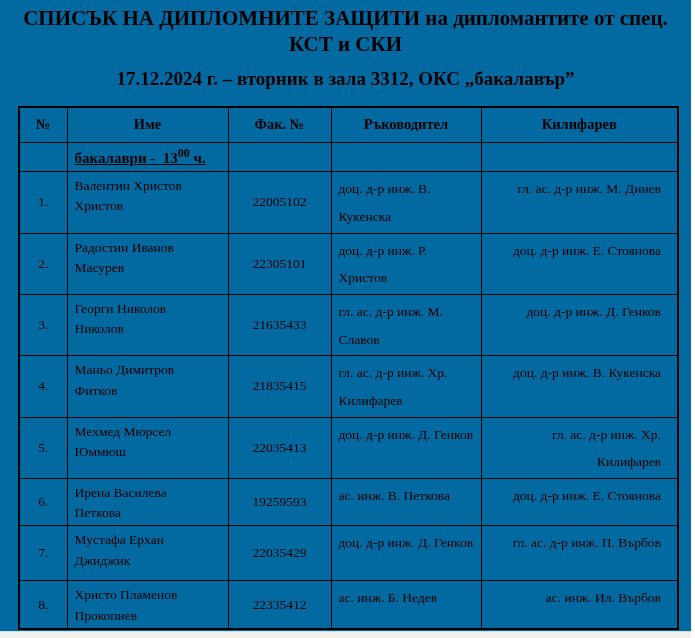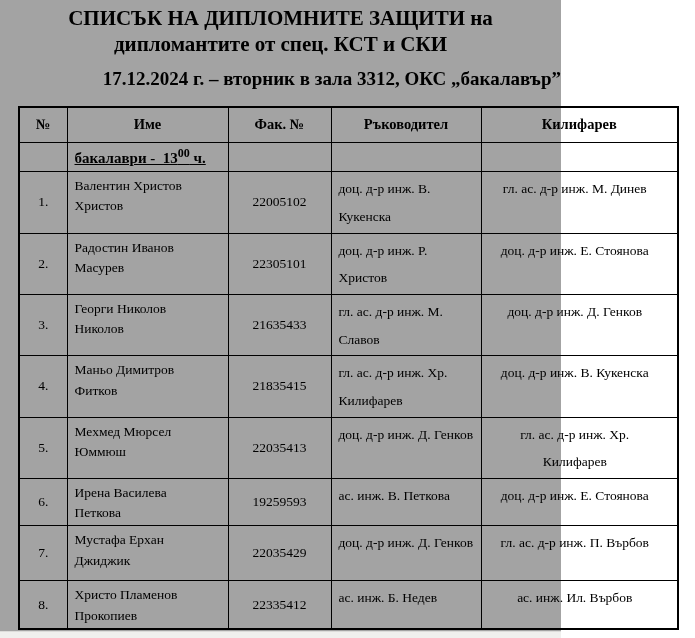--- a/index.html
+++ b/index.html
@@ -5,32 +5,32 @@
   * { margin: 0; padding: 0; box-sizing: border-box; }
   html, body {
     width: 695px; height: 638px;
     background: #ffffff;
     font-family: "Liberation Serif", "DejaVu Serif", serif;
     color: #000;
     overflow: hidden;
   }
   .page {
     position: relative;
-    width: 561px; height: 638px;
-    background: #a3a3a3;
+    width: 691px; height: 638px;
+    background: #0369a1;
   }
   .doc-title {
     text-align: center;
     font-weight: bold;
     font-size: 21px;
     line-height: 1.22;
     padding-top: 6px;
   }
   .doc-subtitle {
-    text-align: right;
+    text-align: center;
     font-weight: bold;
     font-size: 19px;
     margin-top: 11px;
   }
   table.schedule {
     margin: 16px 0 0 18px;
     width: 659px;
     border-collapse: collapse;
     table-layout: fixed;
     border: 2px solid #000;
@@ -65,21 +65,21 @@
     vertical-align: middle;
     margin-top: 12px;
   }
   td.c-sup {
     text-align: left;
     vertical-align: top;
     padding: 3px 6px 2px 7px;
     line-height: 2.05;
   }
   td.c-rev {
-    text-align: center;
+    text-align: right;
     vertical-align: top;
     padding: 3px 16px 2px 7px;
     line-height: 2.05;
   }
   .section-label {
     font-weight: bold;
     font-size: 15px;
     text-decoration: underline;
     white-space: pre;
   }

